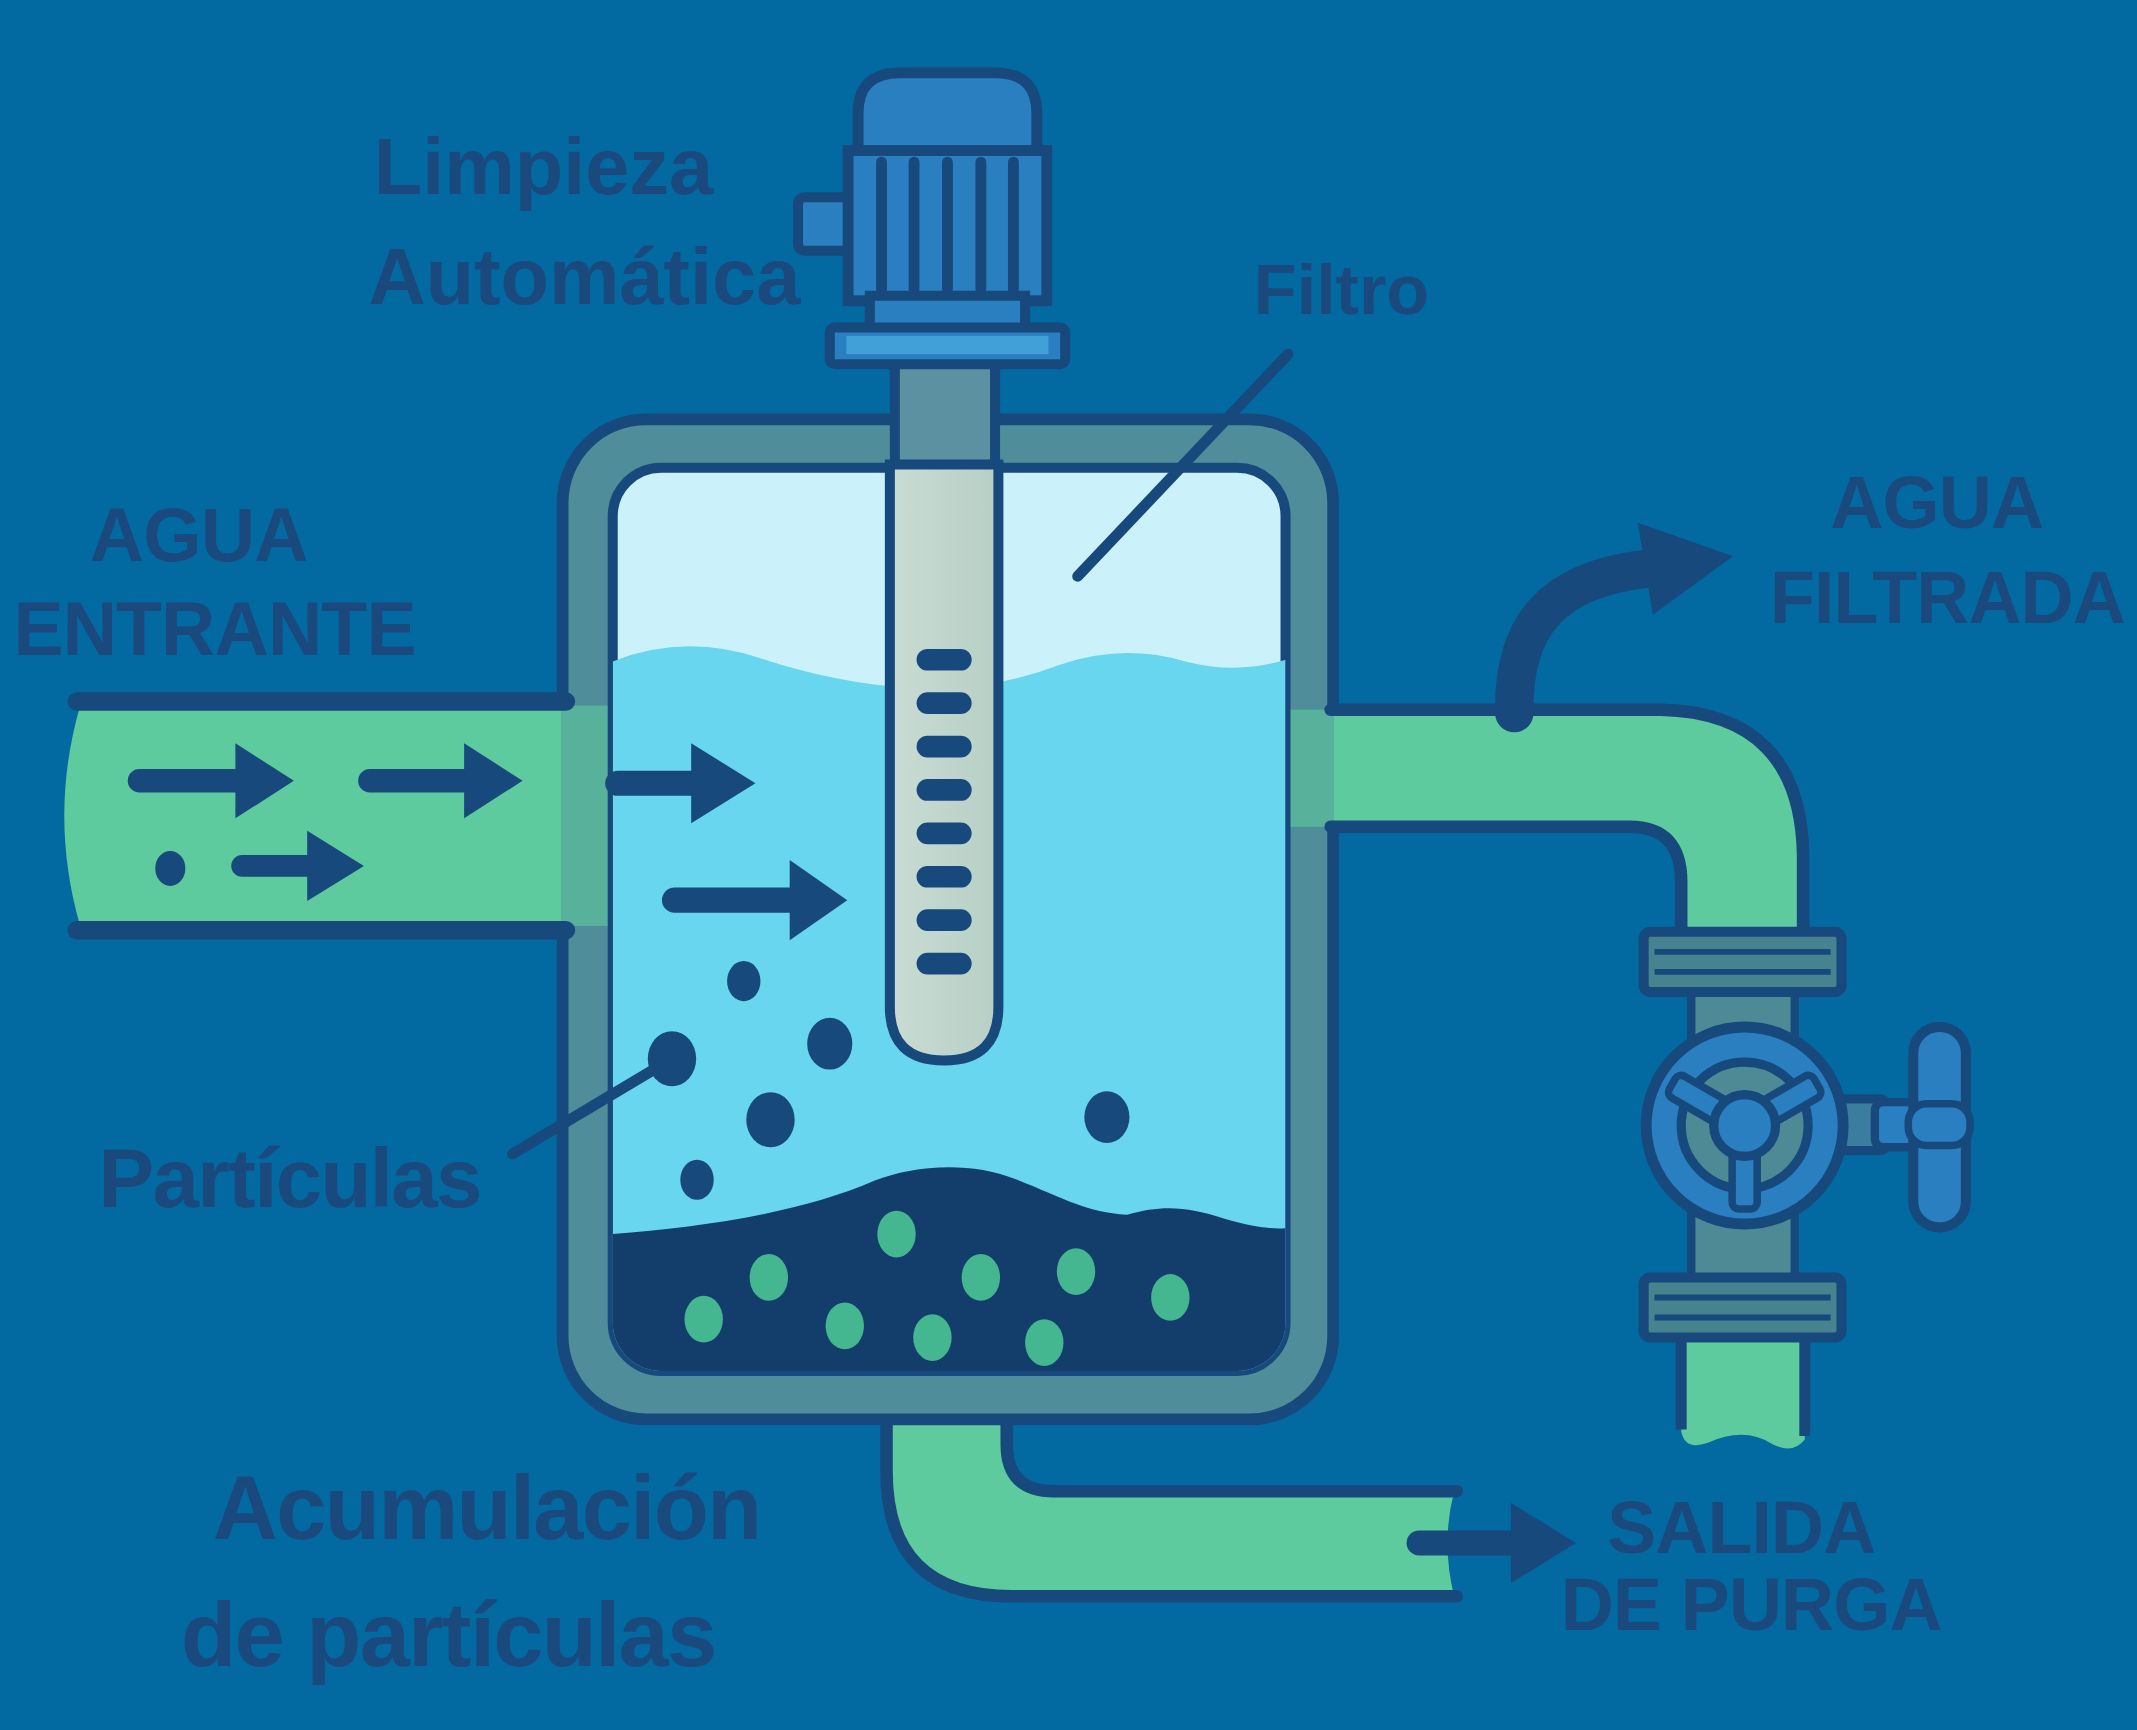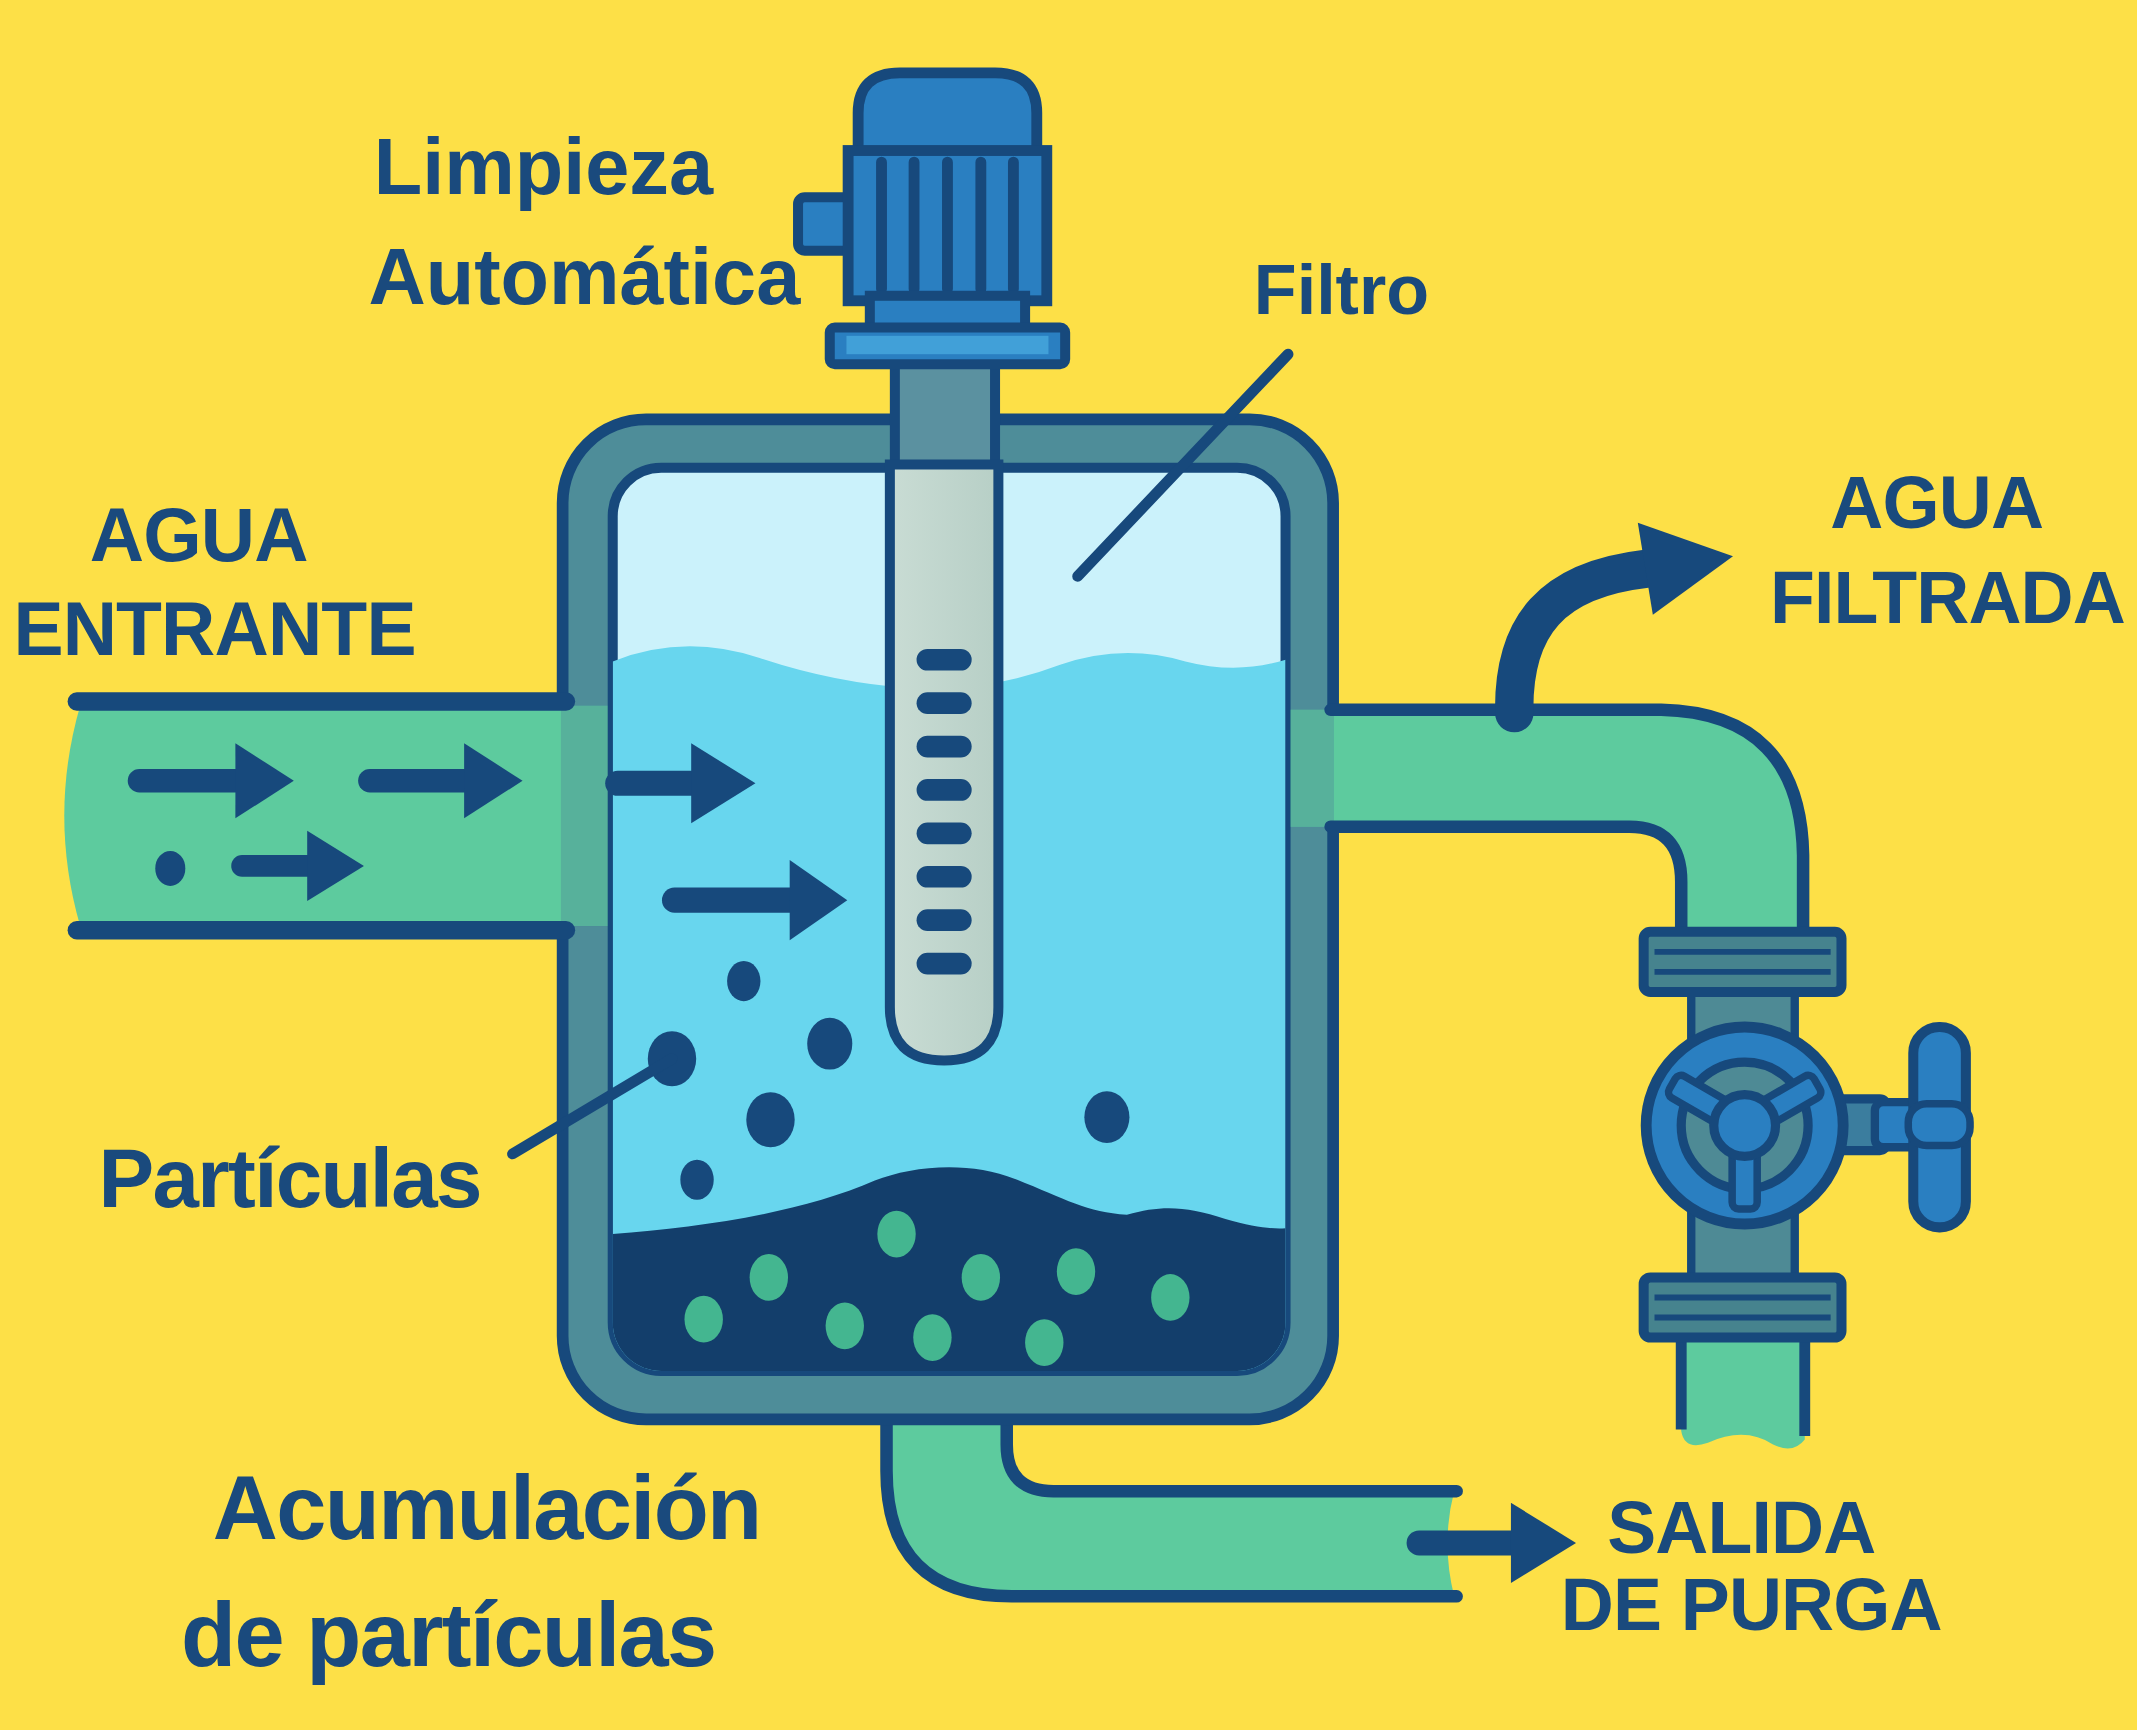--- a/index.html
+++ b/index.html
@@ -1,16 +1,16 @@
 <!DOCTYPE html>
 <html style="--text: #1a4a7d; --outline: #17497c; --motor-blue: #2a7fc1; --motor-blue-light: #41a0d8; --tank-wall: #4e8d99; --flange-teal: #46838e; --neck-teal: #4e8a95; --stem-blue: #3b7d9e; --shaft: #5b91a0; --rod: #b7cfc6; --rod-light: #c9dcd4; --water-light: #cbf2fb; --water: #68d6ee; --sediment: #133e6b; --pipe-green: #5dcb9e; --dot-green: #44b690; --background: #ffffff;font-size:13.4px"><head>
 <meta charset="utf-8">
 <style>
   html,body{margin:0;padding:0;background:#ffffff;}
-  #stage{position:relative;width:2137px;height:1731px;background:#fde047;overflow:hidden;
+  #stage{position:relative;width:2137px;height:1731px;background:#0369a1;overflow:hidden;
          font-family:"Liberation Sans",sans-serif;}
   svg{position:absolute;left:0;top:0;}
   text{font-family:"Liberation Sans","DejaVu Sans",sans-serif;font-weight:bold;fill:var(--text);}
   .t-big{font-size:95px;}
   .t-caps{font-size:90px;letter-spacing:-1px;}
   .t-caps-sm{font-size:88px;letter-spacing:-1px;}
   .t-label{font-size:100px;letter-spacing:-2px;}
   .t-accum{font-size:108px;letter-spacing:-2px;}
   .t-filtro{font-size:84px;}
   .outline{stroke:var(--outline);fill:none;}

